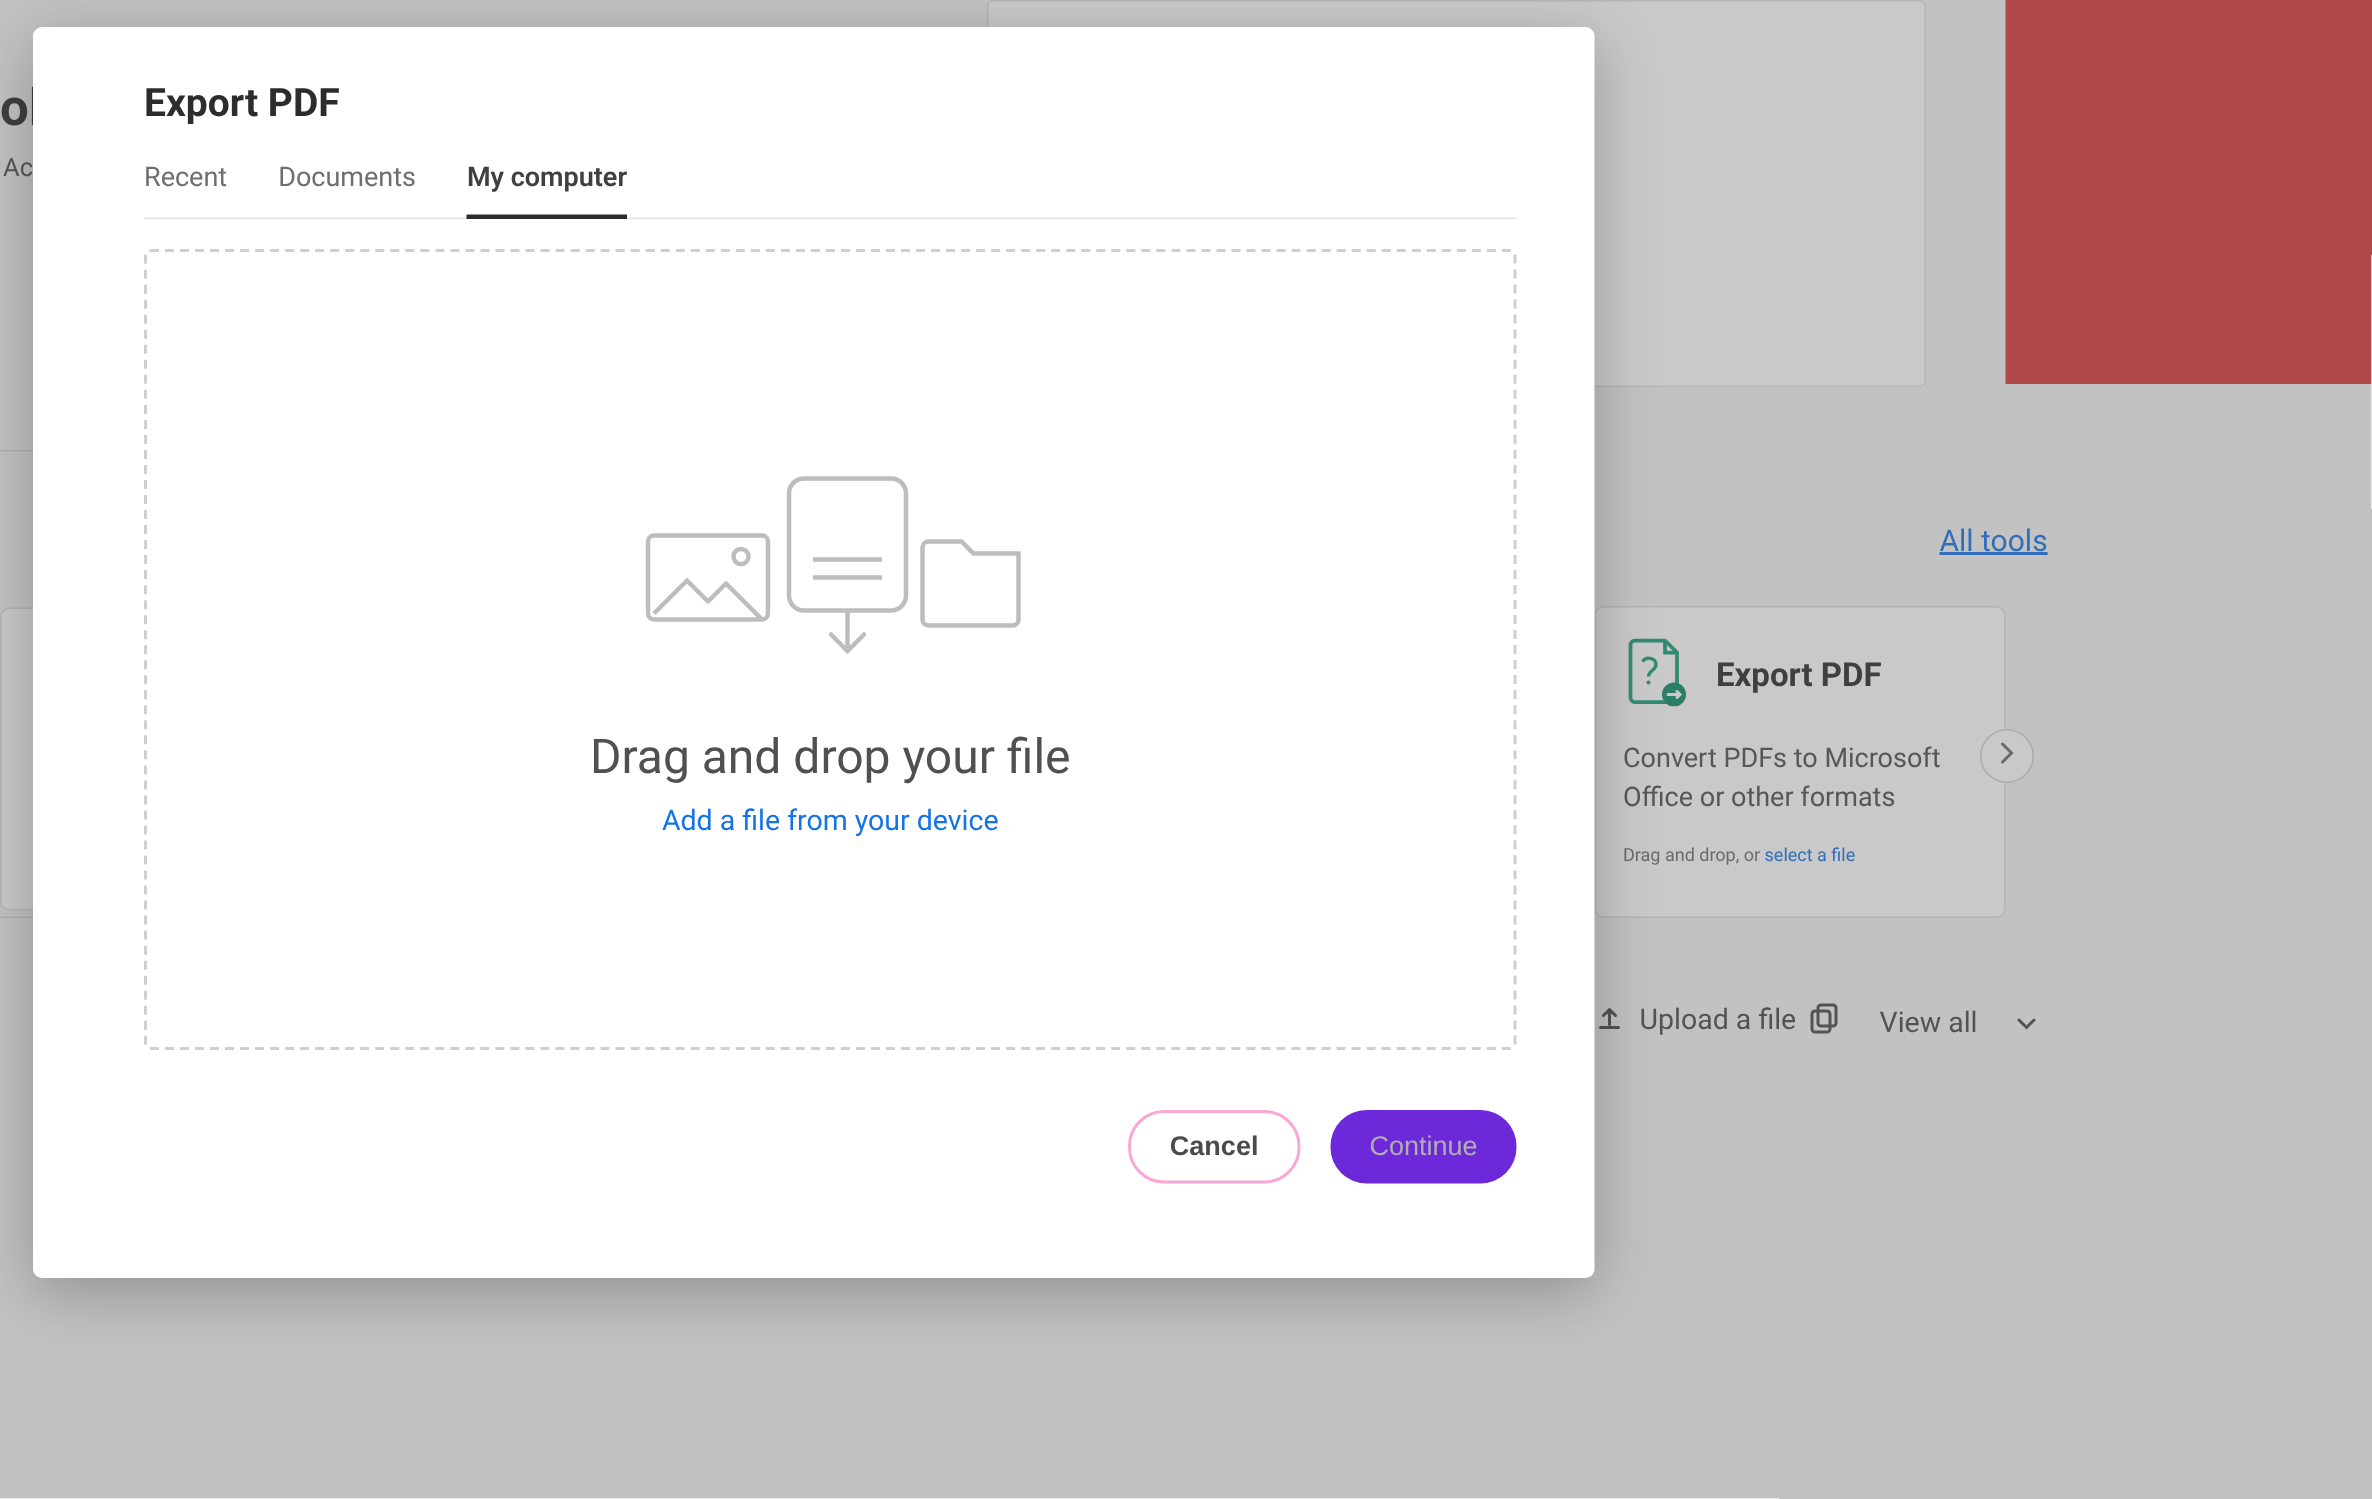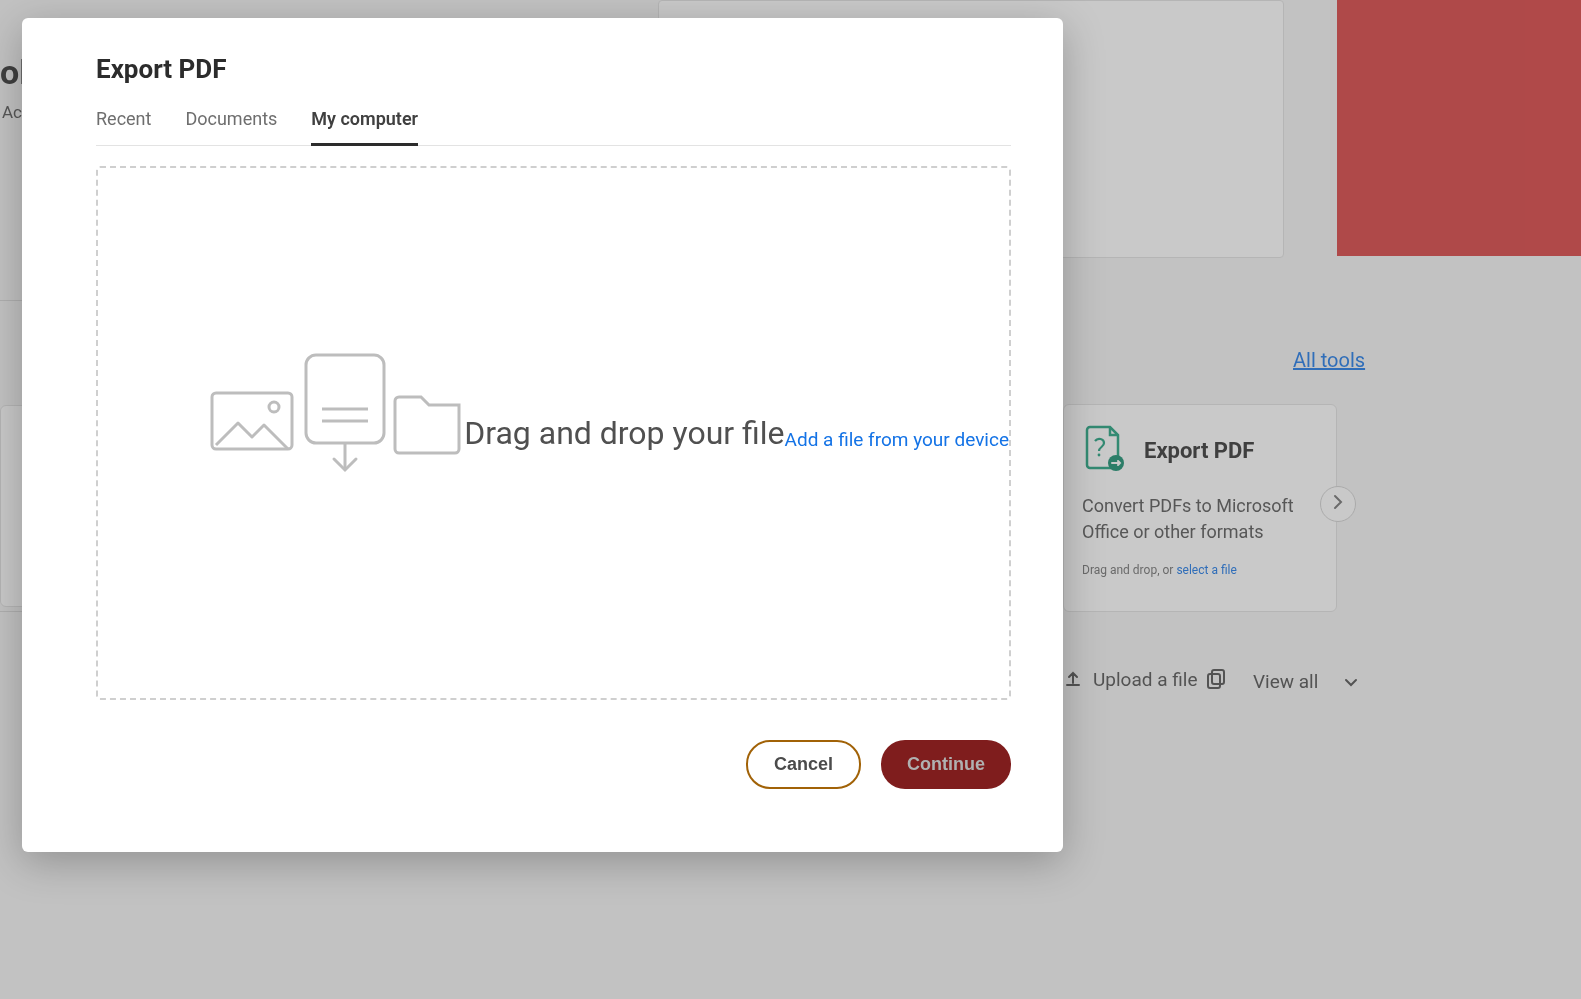--- a/index.html
+++ b/index.html
@@ -36,33 +36,33 @@
     z-index:10; padding:0;
   }
   .modal-head { padding: 36px 52px 0 74px; }
   .modal-title { font-size:26px; font-weight:700; color:#2c2c2c; }
   .tabs { display:flex; gap:34px; margin-top:24px; border-bottom:1px solid #e3e3e3; }
   .tab { padding:0 0 14px 0; font-size:18px; color:#6e6e6e; cursor:pointer; }
   .tab.active { color:#404040; font-weight:600; border-bottom:3px solid #2c2c2c; margin-bottom:-1px; }
   .dropzone {
     margin:20px 52px 0 74px; height:534px;
     border:2px dashed #cfcfcf; border-radius:4px;
-    display:flex; flex-direction:row; align-items:center; justify-content:flex-end;
+    display:flex; flex-direction:column; align-items:center; justify-content:center;
   }
   .drop-illus { margin-bottom:42px; }
   .drop-title { font-size:32px; color:#505050; font-weight:400; }
   .drop-link { font-size:19px; color:#1473e6; margin-top:12px; cursor:pointer; }
   .modal-actions { display:flex; justify-content:flex-end; gap:20px; padding:40px 52px 0 0; }
   .btn-secondary {
-    padding:12px 26px; border-radius:24px; border:2px solid #a16207;
+    padding:12px 26px; border-radius:24px; border:2px solid #f9a8d4;
     background:#fff; color:#4b4b4b; font-size:18px; font-weight:600; cursor:pointer;
   }
   .btn-primary {
     padding:12px 26px; border-radius:24px; border:none;
-    background:#7f1d1d; color:#b0b0b0; font-size:18px; font-weight:700; cursor:not-allowed;
+    background:#6d28d9; color:#b0b0b0; font-size:18px; font-weight:400; cursor:not-allowed;
   }
 </style>
 </head>
 <body>
 
 <div class="bg-truncated">ol</div>
 <div class="bg-truncated2">Ac</div>
 <div class="bg-divider"></div>
 <div class="bg-leftcard"></div>
 <div class="bg-divider2"></div>

